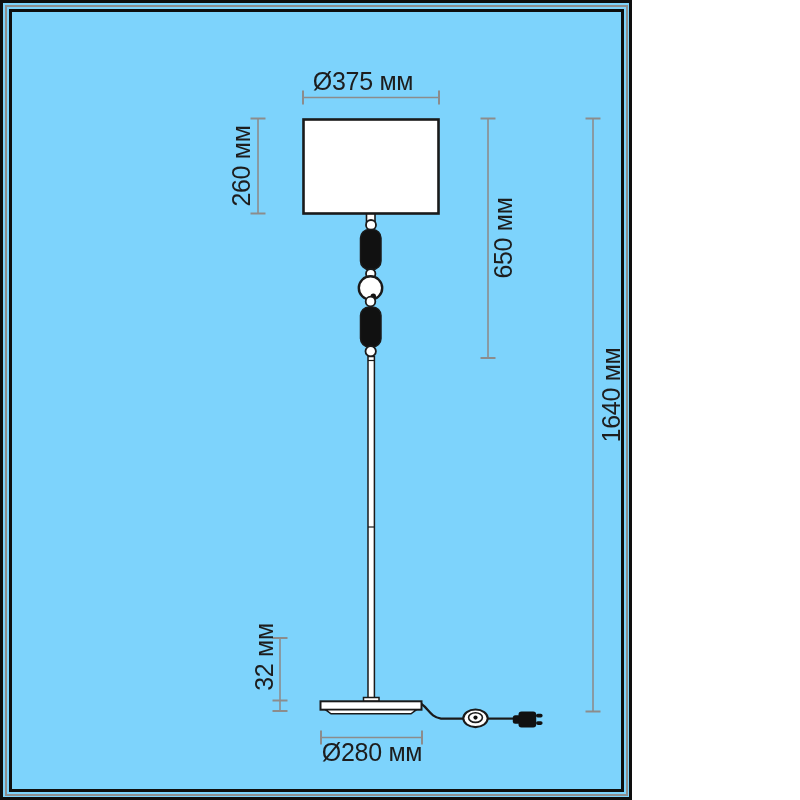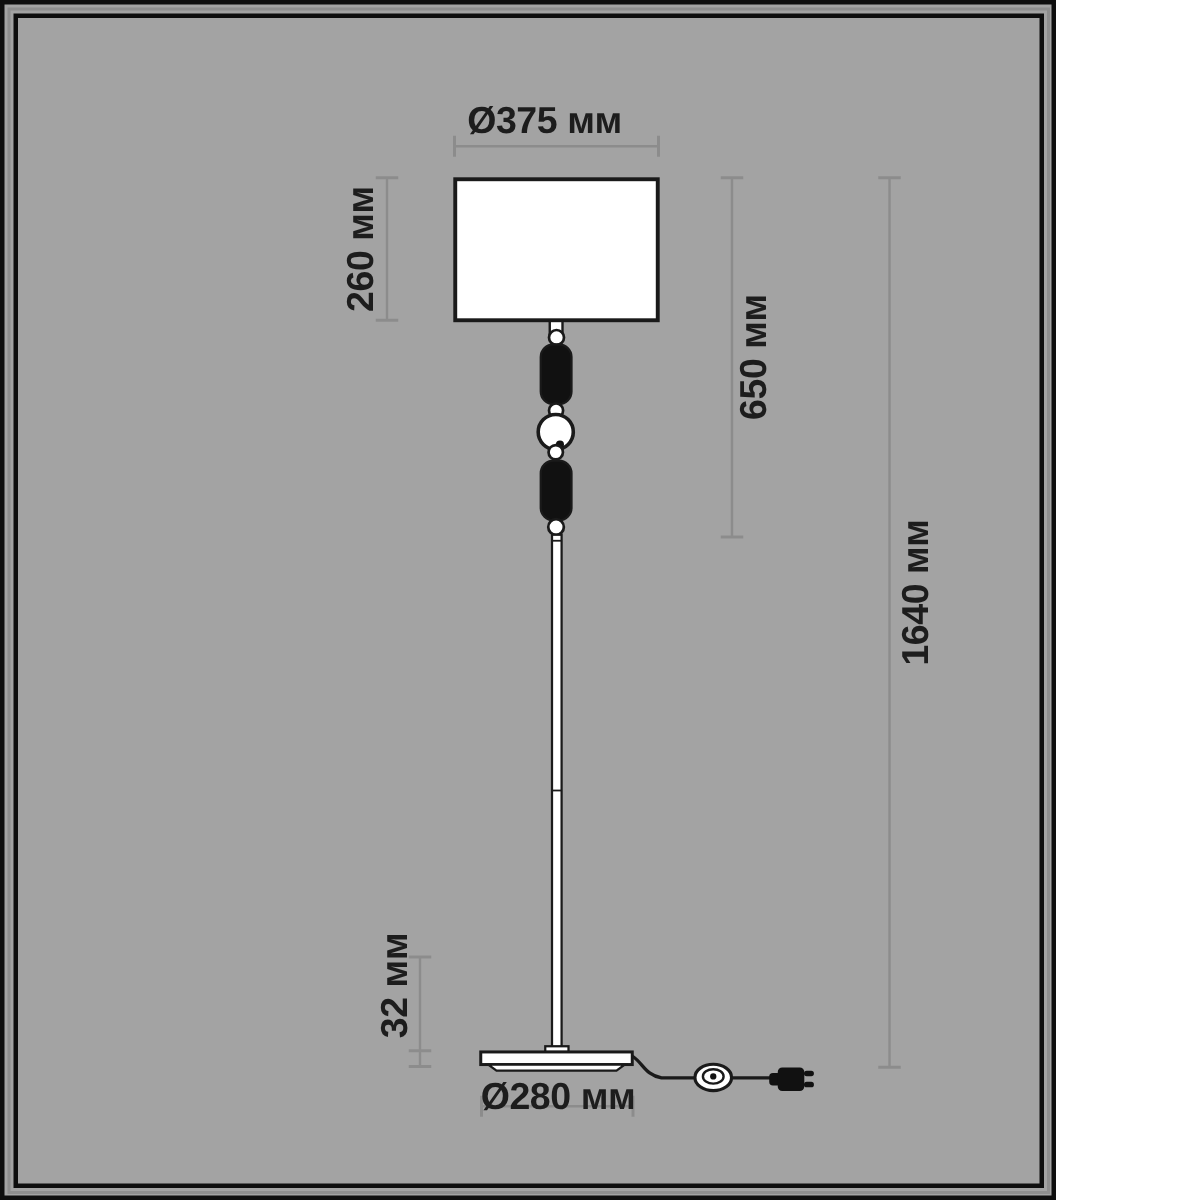--- a/index.html
+++ b/index.html
@@ -1,22 +1,21 @@
 <!DOCTYPE html>
 <html><head>
 <meta charset="utf-8">
 <style>
   html, body { margin: 0; padding: 0; background: #ffffff; }
   .canvas {
     position: relative;
-    width: 704px; height: 800px;
-    background: #a3a3a3;
+    width: 632px; height: 800px;
+    background: #7dd3fc;
     overflow: hidden;
     font-family: "Liberation Sans", sans-serif;
-    font-weight: bold;
   }
   
   .frame-outer { position: absolute; inset: 0;     border: 3px solid #0e0e0e; box-sizing: border-box; }
   .frame-mid   { position: absolute; inset: 4.5px; border: 2px solid #8e8e8e; box-sizing: border-box; }
   .frame-inner { position: absolute; inset: 8.5px; border: 3px solid #0e0e0e; box-sizing: border-box; }
 
   .art { position: absolute; inset: 0; width: 800px; height: 800px; }
 
   .lbl {
     position: absolute;
@@ -114,15 +113,15 @@
         <rect x="536" y="721.2" width="6.6" height="3.7" rx="1.8"></rect>
       </g>
     </g>
   </svg>
 
   <div class="lbl" style="left:363px; top:81px;">Ø375 мм</div>
   <div class="lbl v" style="left:241px; top:166px;">260 мм</div>
   <div class="lbl v" style="left:503px; top:238px;">650 мм</div>
   <div class="lbl v" style="left:611px; top:395px;">1640 мм</div>
   <div class="lbl v" style="left:264px; top:657px;">32 мм</div>
-  <div class="lbl" style="left:372px; top:732px;">Ø280 мм</div>
+  <div class="lbl" style="left:372px; top:752px;">Ø280 мм</div>
 
 </div>
 
 </body></html>

